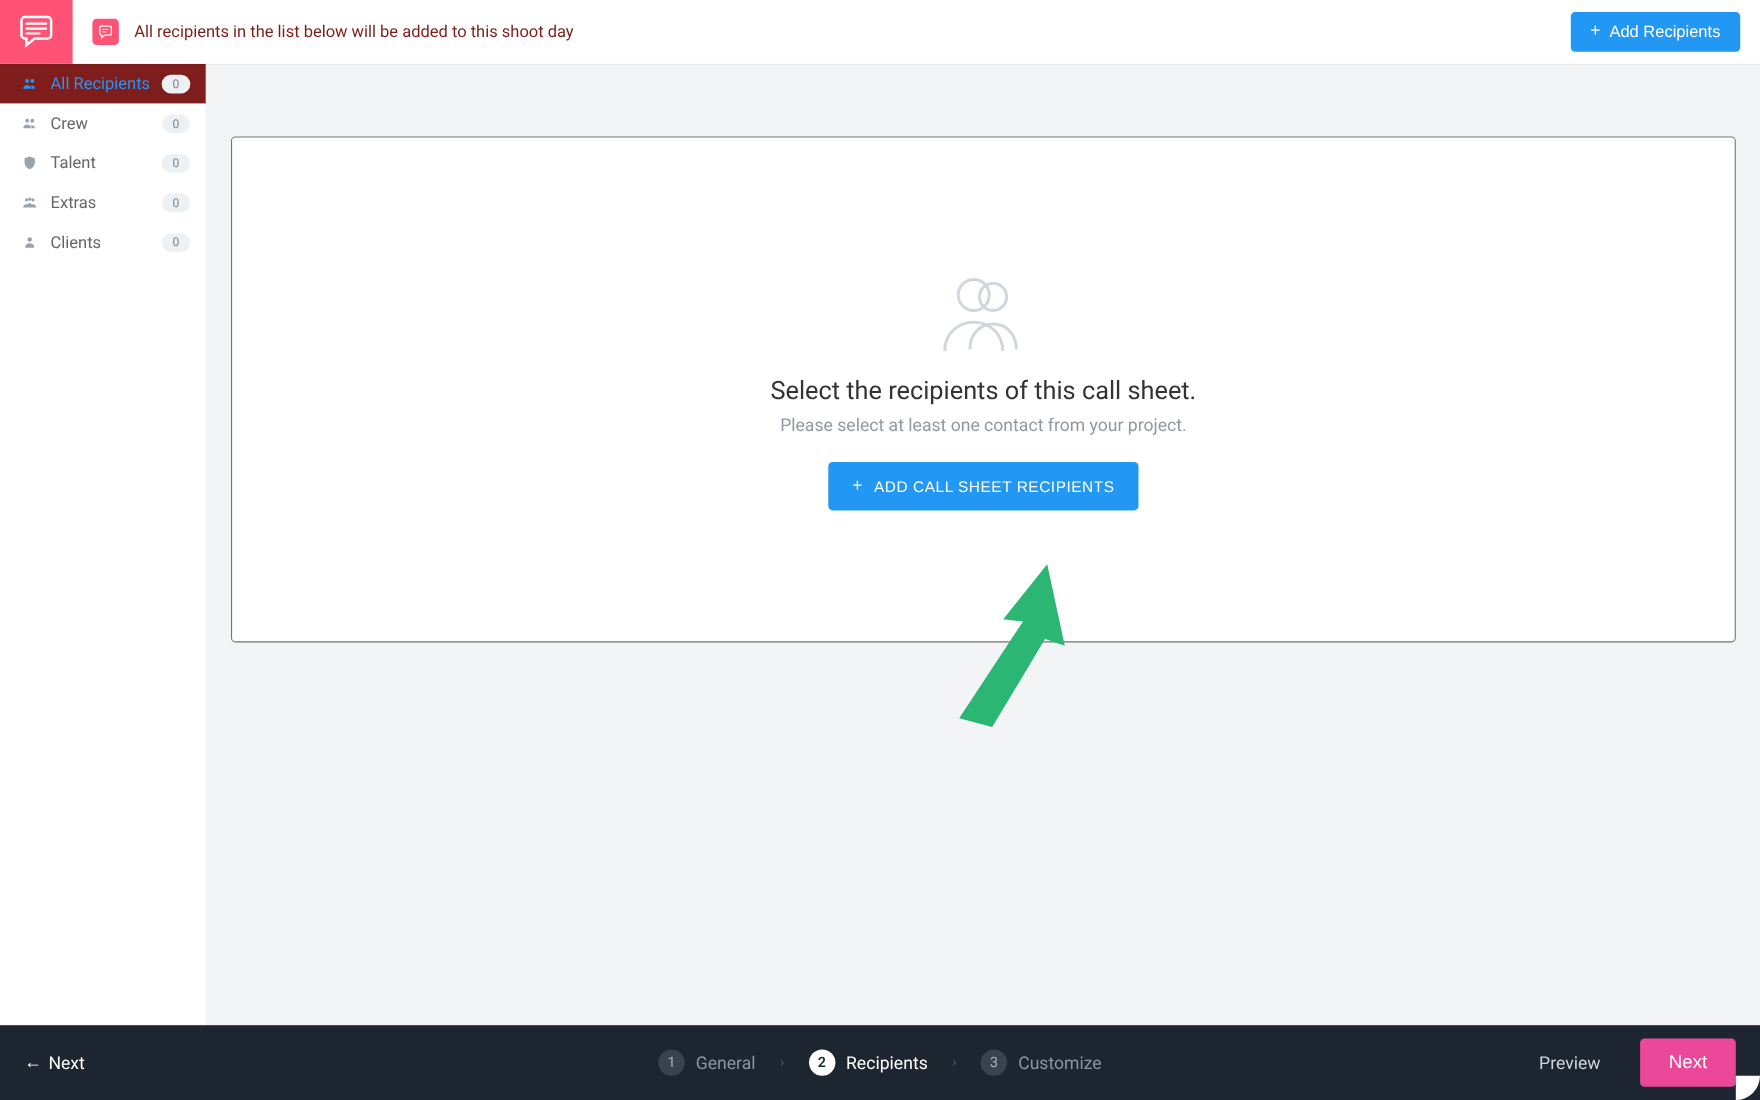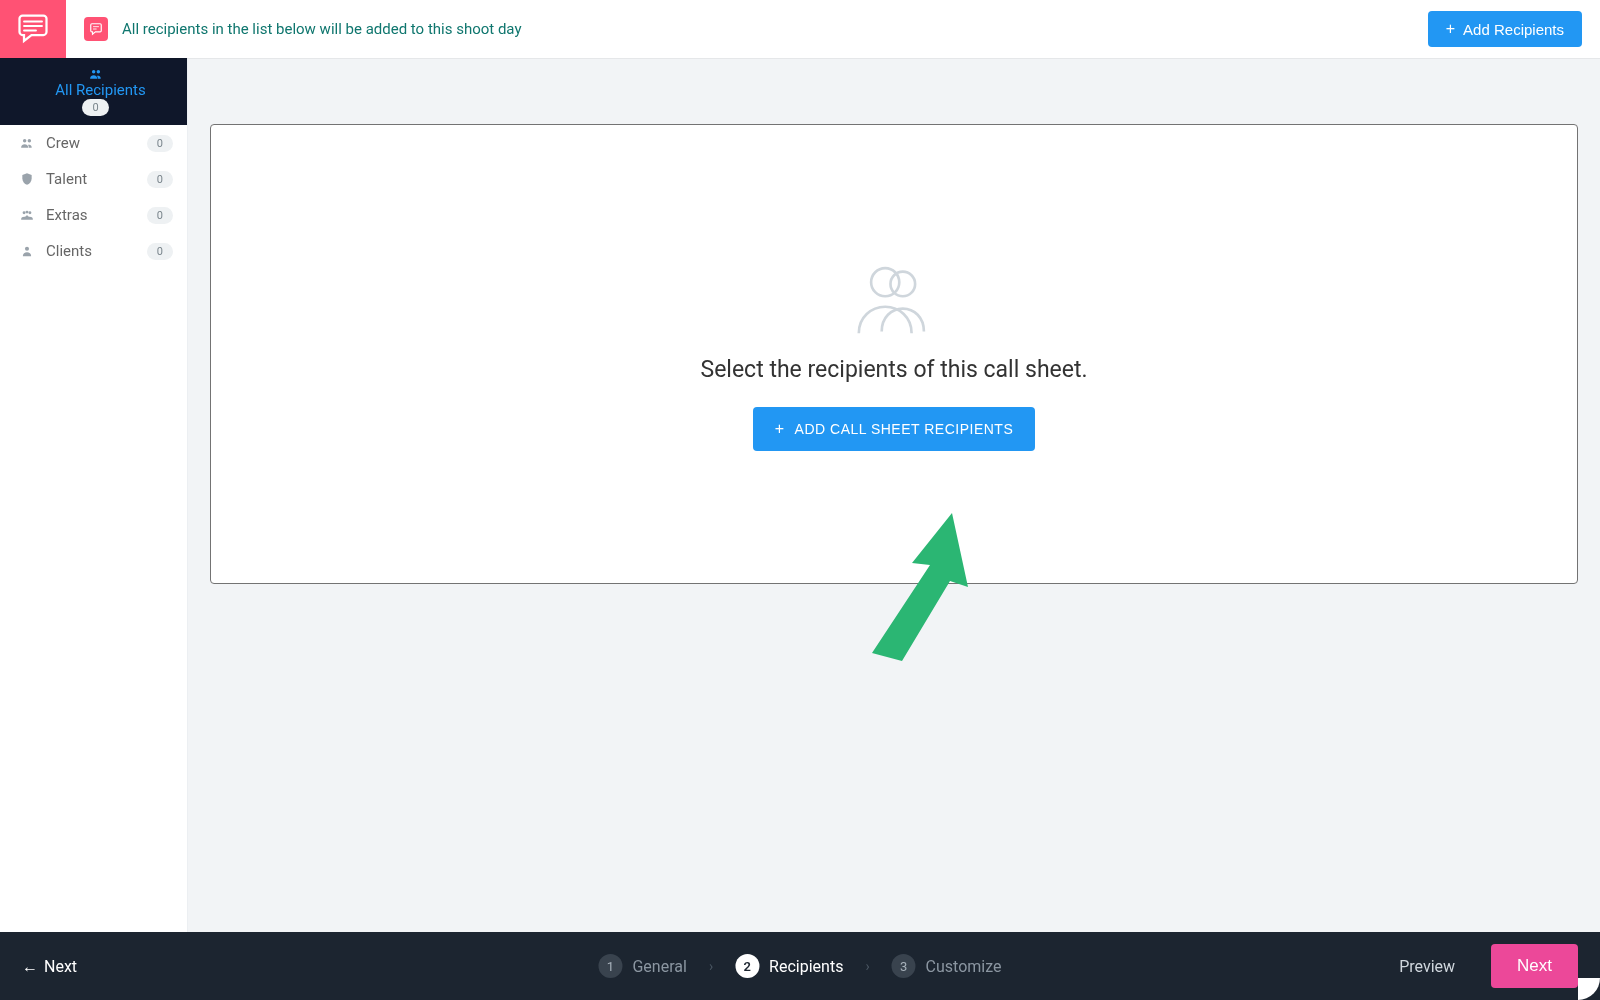--- a/index.html
+++ b/index.html
@@ -4,33 +4,33 @@
 <style>
   * { box-sizing: border-box; margin: 0; padding: 0; }
   html, body { width: 1600px; height: 1000px; font-family: -apple-system, BlinkMacSystemFont, "Segoe UI", Roboto, Helvetica, Arial, sans-serif; background: #f2f4f6; overflow: hidden; }
   
   
   .topbar { height: 58px; background: #fff; display: flex; align-items: center; box-shadow: 0 1px 0 rgba(0,0,0,0.05); position: relative; z-index: 5; }
   .logo { width: 66px; height: 58px; background: #ff5274; display:flex; align-items:center; justify-content:center; }
   .logo svg { width: 36px; height: 36px; }
   .mini-icon { width: 24px; height: 24px; background: #ff5274; border-radius: 4px; margin-left: 18px; display:flex; align-items:center; justify-content:center; }
   .mini-icon svg { width: 14px; height: 14px; }
-  .info-text { margin-left: 14px; font-size: 15px; color: #0f766e; }
+  .info-text { margin-left: 14px; font-size: 15px; color: #7f1d1d; }
   .top-spacer { flex: 1; }
   .add-btn { margin-right: 18px; height: 36px; padding: 0 18px; background: #2297f3; color:#fff; border:none; border-radius: 4px; font-size: 15px; display:flex; align-items:center; gap:8px; cursor:pointer; }
   .plus { font-size: 16px; line-height: 1; }
 
   
   .body-wrap { display:flex; height: calc(1000px - 58px - 68px); }
   
   
   .sidebar { width: 188px; background:#fff; border-right: 1px solid #eceff2; }
   .side-title { padding: 18px 18px 12px 18px; font-size: 11px; font-weight: 700; letter-spacing: .4px; color:#555; text-transform: uppercase; }
   .side-item { display:flex; align-items:center; padding: 9px 14px 9px 18px; font-size: 15px; color:#666; cursor:pointer; position:relative; }
-  .side-item.active { color:#2297f3; background:#0f172a;flex-direction:column; }
+  .side-item.active { color:#2297f3; background:#7f1d1d; }
   .side-item.active::before { content:""; position:absolute; left:0; top:0; bottom:0; width:3px; }
   .side-item .icon { width:18px; display:inline-flex; justify-content:center; color:#9aa3ab; }
   .side-item.active .icon { color:#2297f3; }
   .side-item .label { margin-left: 10px; flex:1; }
   .count { background:#eef1f3; color:#7a858c; font-size:11px; padding: 2px 10px; border-radius: 10px; min-width: 26px; text-align:center; }
 
   
   .main { flex:1; position:relative; }
   .card { position:absolute; left:22px; right:22px; top:66px; height: 460px; background:#fff; border-radius:4px; border:1px solid #737373; display:flex; flex-direction:column; align-items:center; justify-content:center; }
   .people-svg { width: 88px; height: 80px; color:#cfd6dc; }
@@ -145,20 +145,21 @@
     <div class="card">
       <svg class="people-svg" viewBox="0 0 100 80">
         <g fill="none" stroke="#cfd6dc" stroke-width="3">
           <circle cx="60" cy="24" r="14"></circle>
           <path d="M36 78c0-16 11-26 24-26s24 10 24 26"></path>
           <circle cx="40" cy="22" r="16"></circle>
           <path d="M10 80c0-18 14-30 30-30s30 12 30 30"></path>
         </g>
       </svg>
       <div class="card-h">Select the recipients of this call sheet.</div>
+      <div class="card-sub">Please select at least one contact from your project.</div>
       <button class="card-btn">
         <span class="plus">+</span>
         <span>ADD CALL SHEET RECIPIENTS</span>
       </button>
     </div>
 
     <div class="arrow">
       <svg viewBox="0 0 180 180">
         <defs></defs>
         <g fill="#2bb673">

